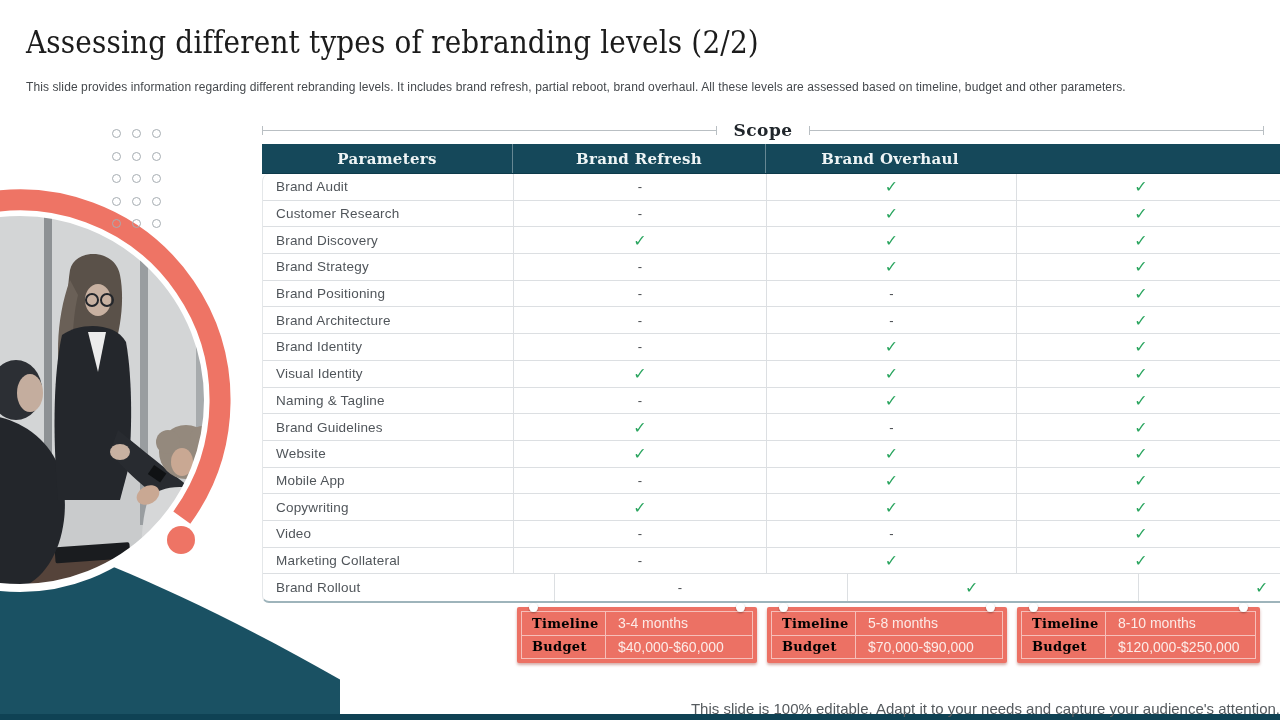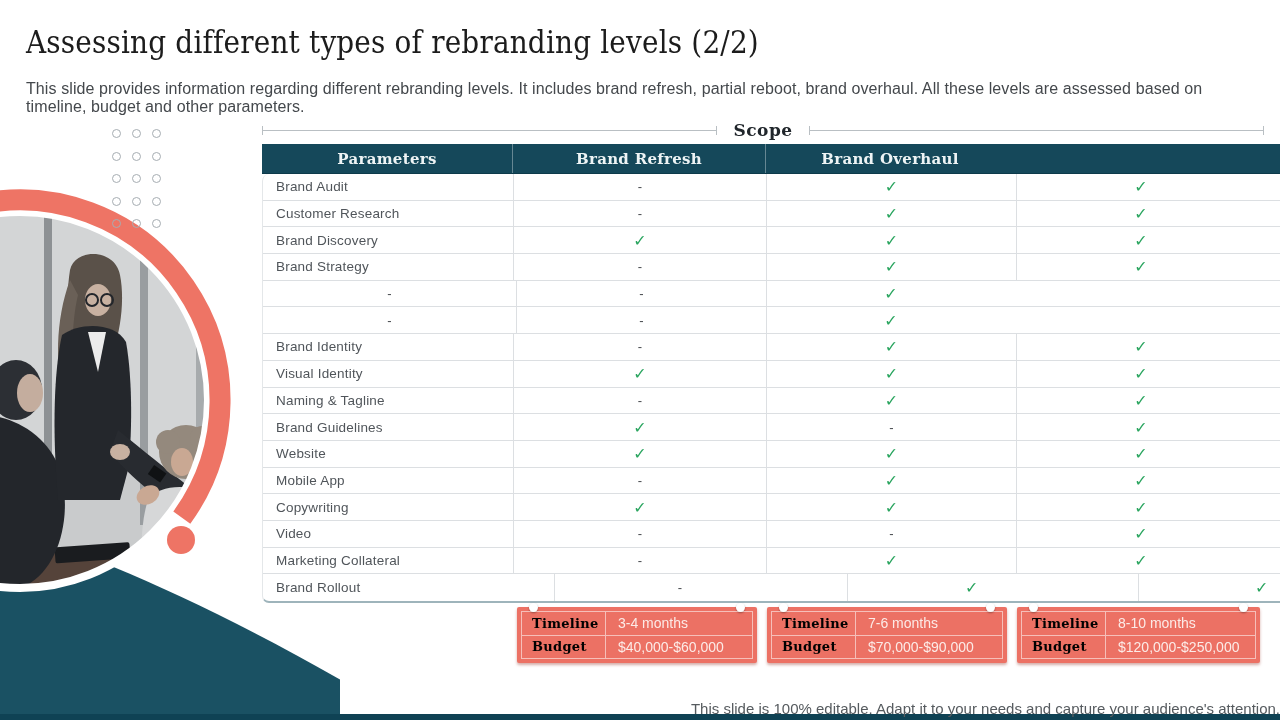--- a/index.html
+++ b/index.html
@@ -15,21 +15,21 @@
   }
   .dot{width:9px;height:9px;border-radius:50%;border:1.5px solid #a6adb2;box-sizing:border-box;background:transparent;}
   
   .title{
     position:absolute;left:26px;top:24px;width:860px;
     font-family:"DejaVu Serif",serif;font-size:31px;font-weight:400;color:#1c1c1c;
     transform:scaleX(.9);transform-origin:left center;white-space:nowrap;letter-spacing:.2px;
   }
   .subtitle{
     position:absolute;left:26px;top:80px;width:1200px;
-    font-size:16px;color:#44484c;letter-spacing:.1px;
+    font-size:12px;color:#44484c;letter-spacing:.1px;
   }
   
   .scope-row{position:absolute;left:262px;top:119px;width:1002px;height:22px;display:flex;align-items:center;z-index:3;}
   .scope-tick{width:1px;height:9px;background:#b9bfc3;}
   .scope-line{flex:1;height:1px;background:#b9bfc3;}
   .scope-text{
     margin:12px 16px;font-family:"DejaVu Serif",serif;font-weight:700;font-size:17px;
     color:#20262b;letter-spacing:.5px;
   }
   
@@ -188,26 +188,28 @@
   </div>
 
   <div class="tr">
     <div class="td c0 param">Brand Strategy</div>
     <div class="td c1 dash">-</div>
     <div class="td c2 check">✓</div>
     <div class="td c3 check">✓</div>
   </div>
 
   <div class="tr">
+    <div class="td c0 param">Brand Positioning</div>
     <div class="td c1 dash">-</div>
     <div class="td c2 dash">-</div>
     <div class="td c3 check">✓</div>
   </div>
 
   <div class="tr">
+    <div class="td c0 param">Brand Architecture</div>
     <div class="td c1 dash">-</div>
     <div class="td c2 dash">-</div>
     <div class="td c3 check">✓</div>
   </div>
 
   <div class="tr">
     <div class="td c0 param">Brand Identity</div>
     <div class="td c1 dash">-</div>
     <div class="td c2 check">✓</div>
     <div class="td c3 check">✓</div>
@@ -293,21 +295,21 @@
       </div>
     </div>
   </div>
 
   <div class="card">
     <span class="handle hl"></span>
     <span class="handle hr"></span>
     <div class="card-grid">
       <div class="card-row">
         <div class="card-label">Timeline</div>
-        <div class="card-value">7-6 months</div>
+        <div class="card-value">5-8 months</div>
       </div>
       <div class="card-row">
         <div class="card-label">Budget</div>
         <div class="card-value">$70,000-$90,000</div>
       </div>
     </div>
   </div>
 
   <div class="card">
     <span class="handle hl"></span>

